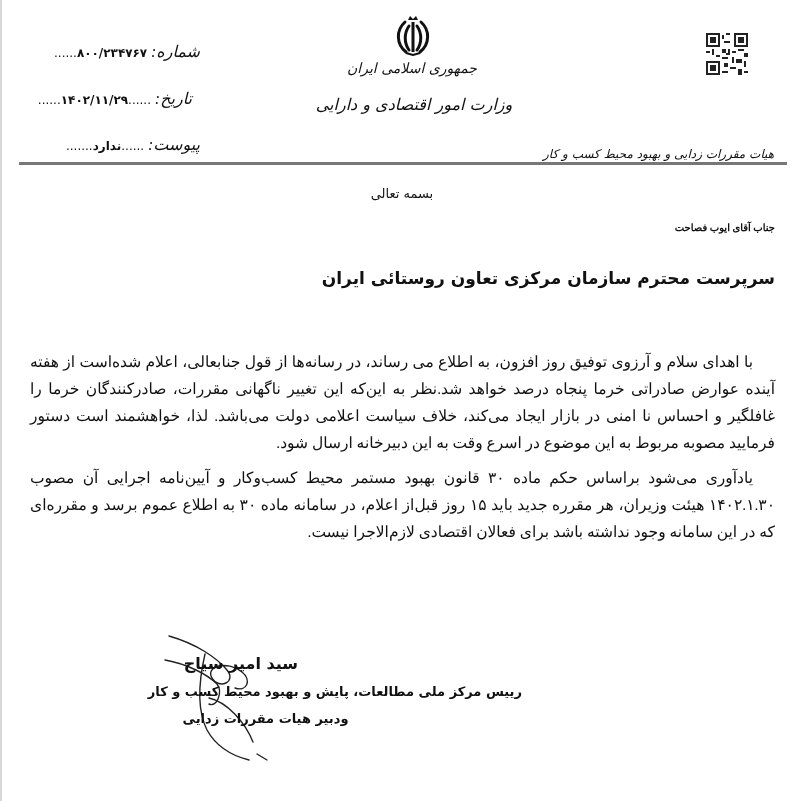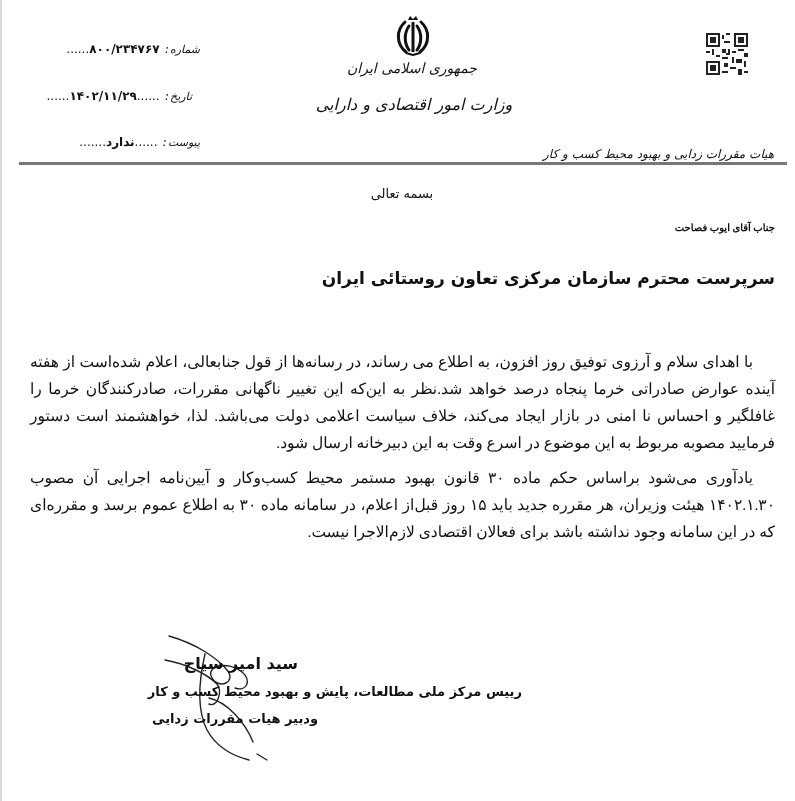--- a/index.html
+++ b/index.html
@@ -4,21 +4,21 @@
   <style>
     html, body { margin: 0; padding: 0; background: #ffffff; }
     body {
       width: 795px; height: 801px; position: relative; overflow: hidden;
       font-family: "DejaVu Sans", sans-serif; color: #111;
       border-left: 2px solid #d8d8d8; box-sizing: border-box;
     }
 
     
     .meta-row { position: absolute; left: 48px; width: 150px; height: 20px; direction: rtl; font-size: 12px; white-space: nowrap; }
-    .meta-label { font-family: Liberation Mono, monospace; font-style: italic; font-size: 11px; }
+    .meta-label { font-family: Liberation Serif, serif; font-style: italic; font-size: 16px; }
     .meta-value { font-weight: bold; font-size: 12px; letter-spacing: 0.5px; }
     .dots { letter-spacing: 1px; }
 
     
     .emblem { position: absolute; left: 392px; top: 14px; width: 38px; height: 42px; }
     .republic { position: absolute; left: 340px; top: 60px; width: 140px; text-align: center; font-family: "DejaVu Serif", serif; font-style: italic; font-size: 14px; direction: rtl; }
     .ministry { position: absolute; left: 312px; top: 95px; width: 200px; text-align: center; font-family: "DejaVu Serif", serif; font-style: italic; font-size: 16px; direction: rtl; }
 
     
     .qr { position: absolute; left: 704px; top: 33px; width: 42px; height: 42px; }
@@ -30,21 +30,21 @@
     .addressee { position: absolute; right: 20px; top: 222px; font-size: 10px; font-weight: bold; direction: rtl; text-align: right; white-space: nowrap; font-family: Liberation Serif, serif; }
     .addressee-title { position: absolute; right: 20px; top: 268px; font-size: 17px; font-weight: bold; direction: rtl; text-align: right; white-space: nowrap; }
 
     .body-text { position: absolute; left: 28px; width: 745px; direction: rtl; text-align: justify; font-family: "Liberation Serif", serif; font-size: 15.5px; line-height: 27px; }
     .para1 { top: 348px; text-indent: 22px; }
     .para2 { top: 464px; text-indent: 22px; }
 
     .sig-drawing { position: absolute; left: 155px; top: 630px; width: 160px; height: 140px; }
     .sig-name { position: absolute; left: 188px; top: 654px; width: 108px; text-align: center; font-size: 16px; font-weight: bold; direction: rtl; white-space: nowrap; }
     .sig-role1 { position: absolute; left: 150px; top: 684px; width: 370px; text-align: center; font-size: 13px; font-weight: bold; direction: rtl; white-space: nowrap; }
-    .sig-role2 { position: absolute; left: 150px; top: 711px; width: 227px; text-align: left; font-size: 13px; font-weight: bold; direction: rtl; white-space: nowrap; }
+    .sig-role2 { position: absolute; left: 150px; top: 711px; width: 227px; text-align: center; font-size: 13px; font-weight: bold; direction: rtl; white-space: nowrap; }
   </style>
 </head>
 <body>
 
 <div class="meta-row" style="top:42px;">
   <span class="meta-label">شماره:</span>
   <span class="meta-value">۸۰۰/۲۳۴۷۶۷</span><span class="dots">......</span>
 </div>
 <div class="meta-row" style="top:89px; left:40px;">
   <span class="meta-label">تاریخ:</span>

